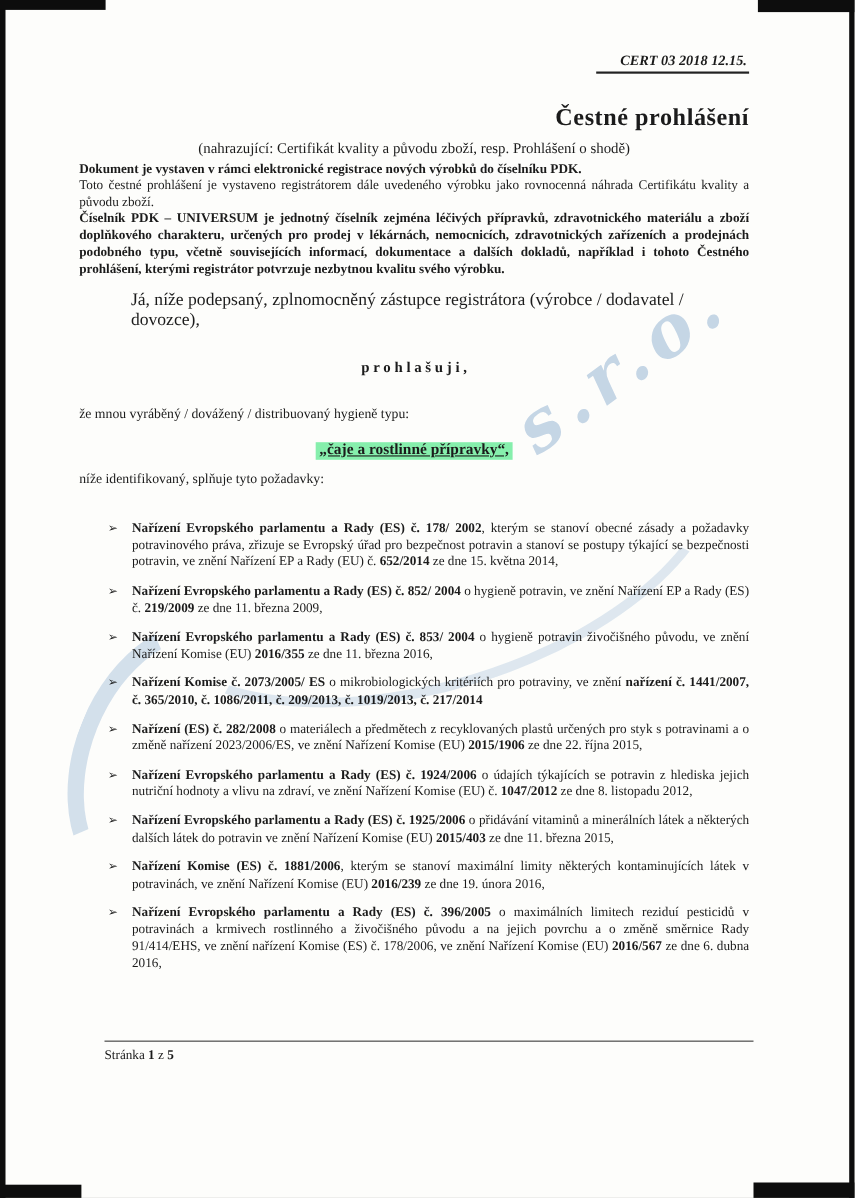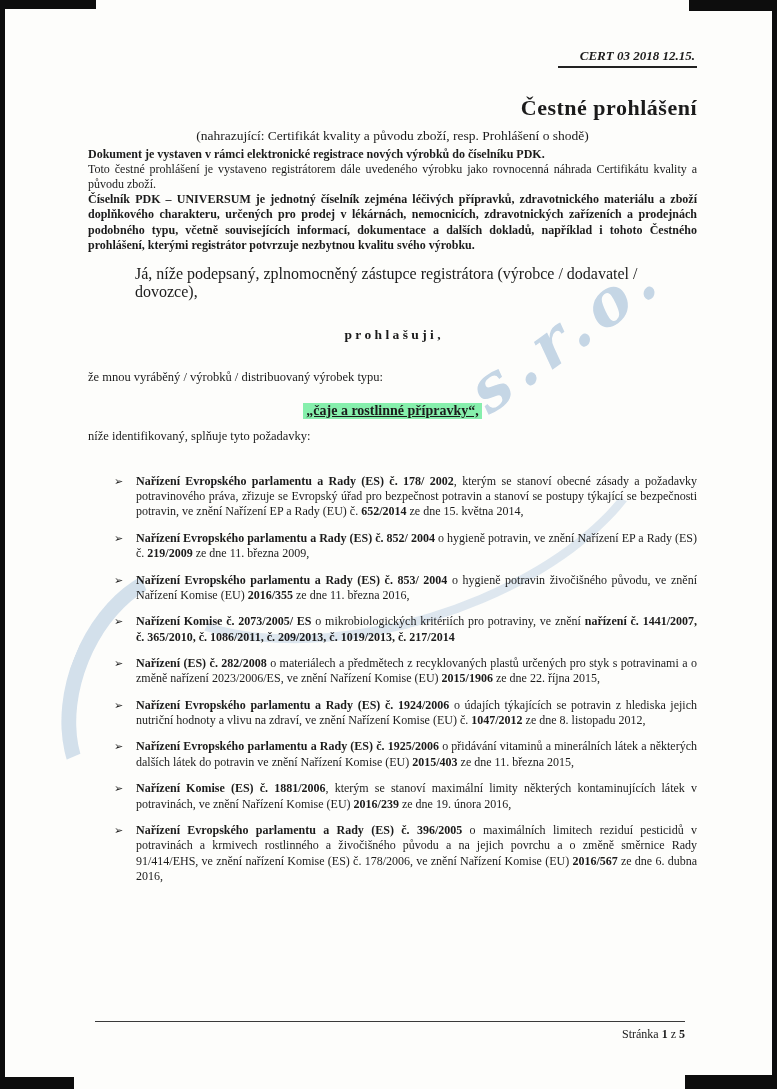--- a/index.html
+++ b/index.html
@@ -29,21 +29,21 @@
     position:absolute;left:68px;top:560px;width:150px;height:230px;
     border:15px solid transparent;border-left-color:currentColor;
     border-radius:50%;transform:rotate(22deg);opacity:.75;
   }
   .wm-arc2{
     position:absolute;left:110px;top:330px;width:540px;height:280px;
     border:9px solid transparent;border-bottom-color:currentColor;
     border-radius:50%;transform:rotate(-17deg);opacity:.55;
   }
 
-  .content{position:absolute;left:88px;top:0;width:609px;}
+  .content{position:absolute;left:72px;top:0;width:609px;}
 
   .header-ref-wrap{text-align:right;margin-top:46px;}
   .header-ref{
     display:inline-block;font-style:italic;font-weight:bold;font-size:13px;
     border-bottom:2px solid #222;padding:0 2px 2px 22px;
   }
 
   .doc-title{
     text-align:right;font-size:22px;font-weight:bold;letter-spacing:.5px;
     margin:27px 0 0 0;
@@ -66,21 +66,21 @@
   .req-intro{margin-top:10px;font-size:12.5px;}
 
   ul.requirements{list-style:none;margin:30px 0 0 0;padding:0 0 0 26px;}
   ul.requirements li{display:flex;margin-bottom:11px;}
   ul.requirements .marker{
     width:22px;flex:0 0 22px;font-family:"DejaVu Sans", sans-serif;
     font-size:11px;padding-top:1px;
   }
   ul.requirements .req-text{flex:1;font-size:12px;line-height:1.28;text-align:justify;}
 
-  .footer{position:absolute;left:95px;top:1021px;width:590px;text-align:right;}
+  .footer{position:absolute;left:95px;top:946px;width:590px;text-align:left;}
   .footer-rule{border:none;border-top:1.5px solid #3a3a3a;margin:0;}
   .page-number{margin-top:5px;font-size:12px;}
 </style>
 </head>
 <body>
 
 <div class="page">
 
   <div class="scan left"></div>
   <div class="scan right"></div>
@@ -105,21 +105,21 @@
     <div class="doc-subtitle">(nahrazující: Certifikát kvality a původu zboží, resp. Prohlášení o shodě)</div>
 
     <div class="preambule-body">
         <div class="para"><span class="b">Dokument je vystaven v rámci elektronické registrace nových výrobků do číselníku PDK.</span></div>
         <div class="para"><span>Toto čestné prohlášení je vystaveno registrátorem dále uvedeného výrobku jako rovnocenná náhrada Certifikátu kvality a původu zboží.</span></div>
         <div class="para"><span class="b">Číselník PDK – UNIVERSUM je jednotný číselník zejména léčivých přípravků, zdravotnického materiálu a zboží doplňkového charakteru, určených pro prodej v lékárnách, nemocnicích, zdravotnických zařízeních a prodejnách podobného typu, včetně souvisejících informací, dokumentace a dalších dokladů, například i tohoto Čestného prohlášení, kterými registrátor potvrzuje nezbytnou kvalitu svého výrobku.</span></div>
       </div>
 
     <div class="decl-intro">Já, níže podepsaný, zplnomocněný zástupce registrátora (výrobce / dodavatel / dovozce),</div>
     <div class="decl-verb">p r o h l a š u j i ,</div>
-    <div class="product-intro">že mnou vyráběný / výrobků  / distribuovaný výrobek typu:</div>
+    <div class="product-intro">že mnou vyráběný / dovážený  / distribuovaný hygieně typu:</div>
 
     <div class="product-line">
       <span class="product-type">„čaje a rostlinné přípravky“,</span>
     </div>
 
     <div class="req-intro">níže identifikovaný, splňuje tyto požadavky:</div>
 
     <ul class="requirements">
         <li>
           <span class="marker">➢</span>

